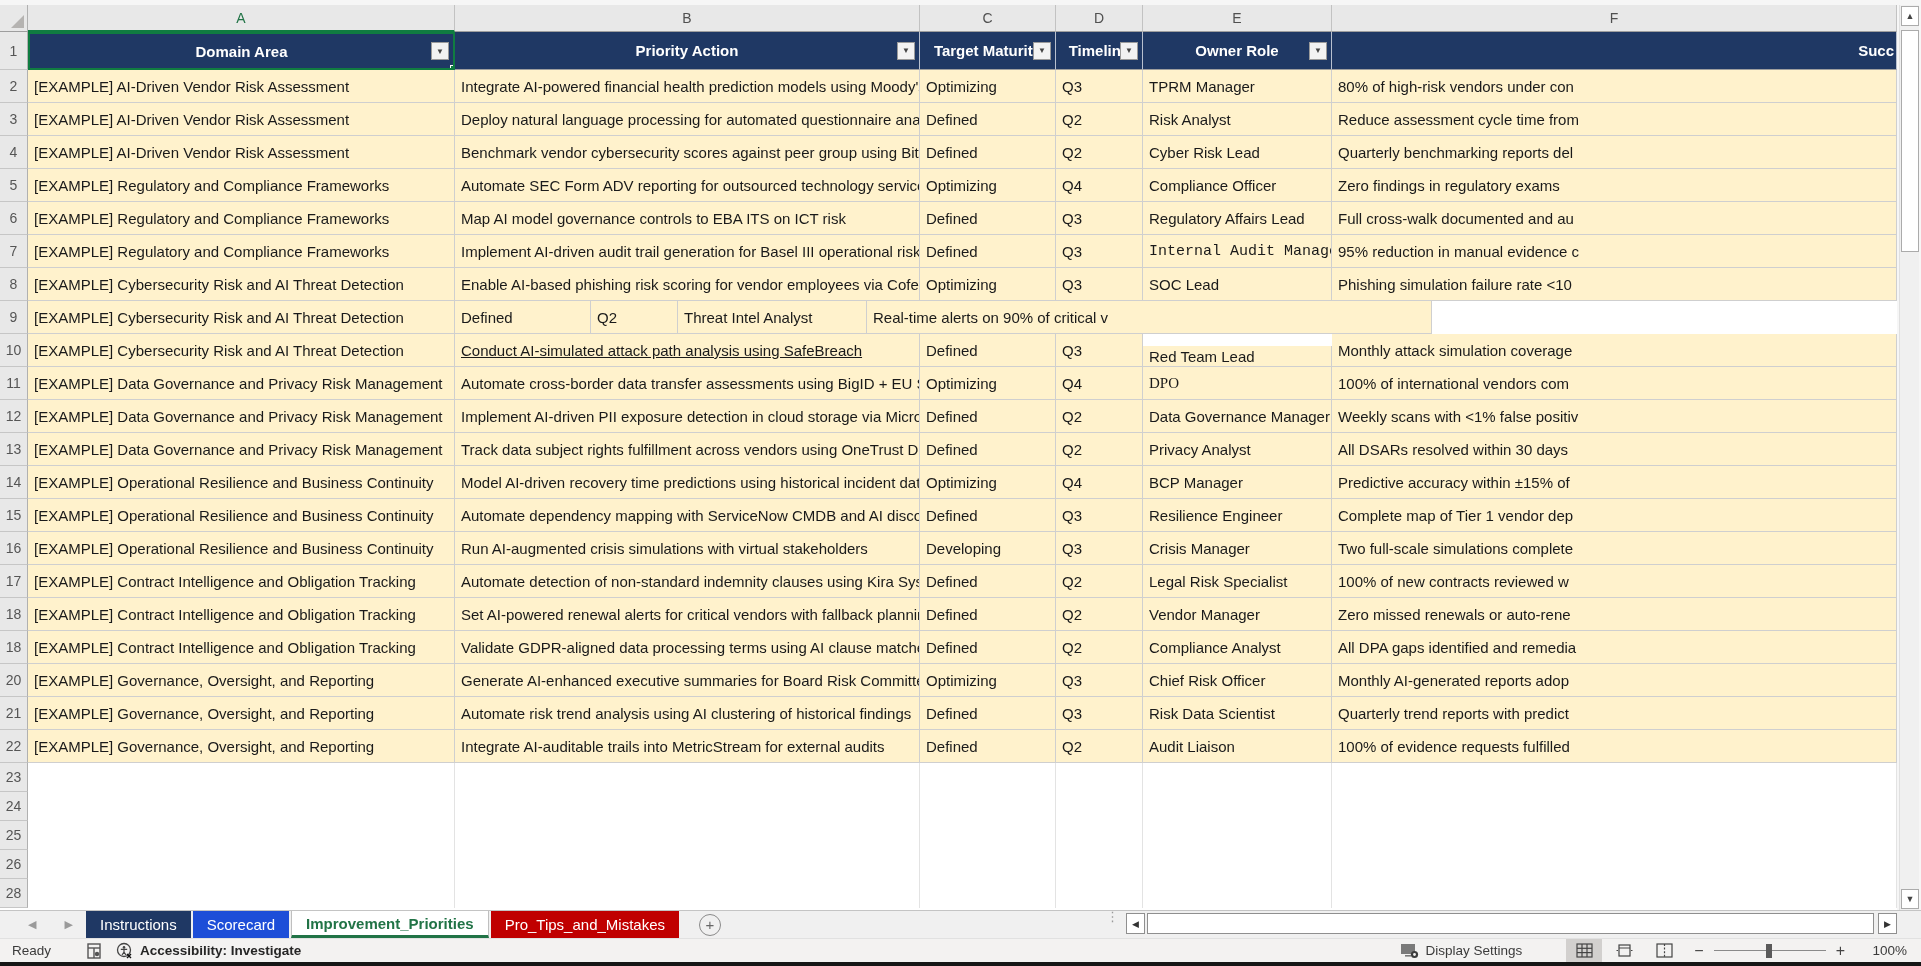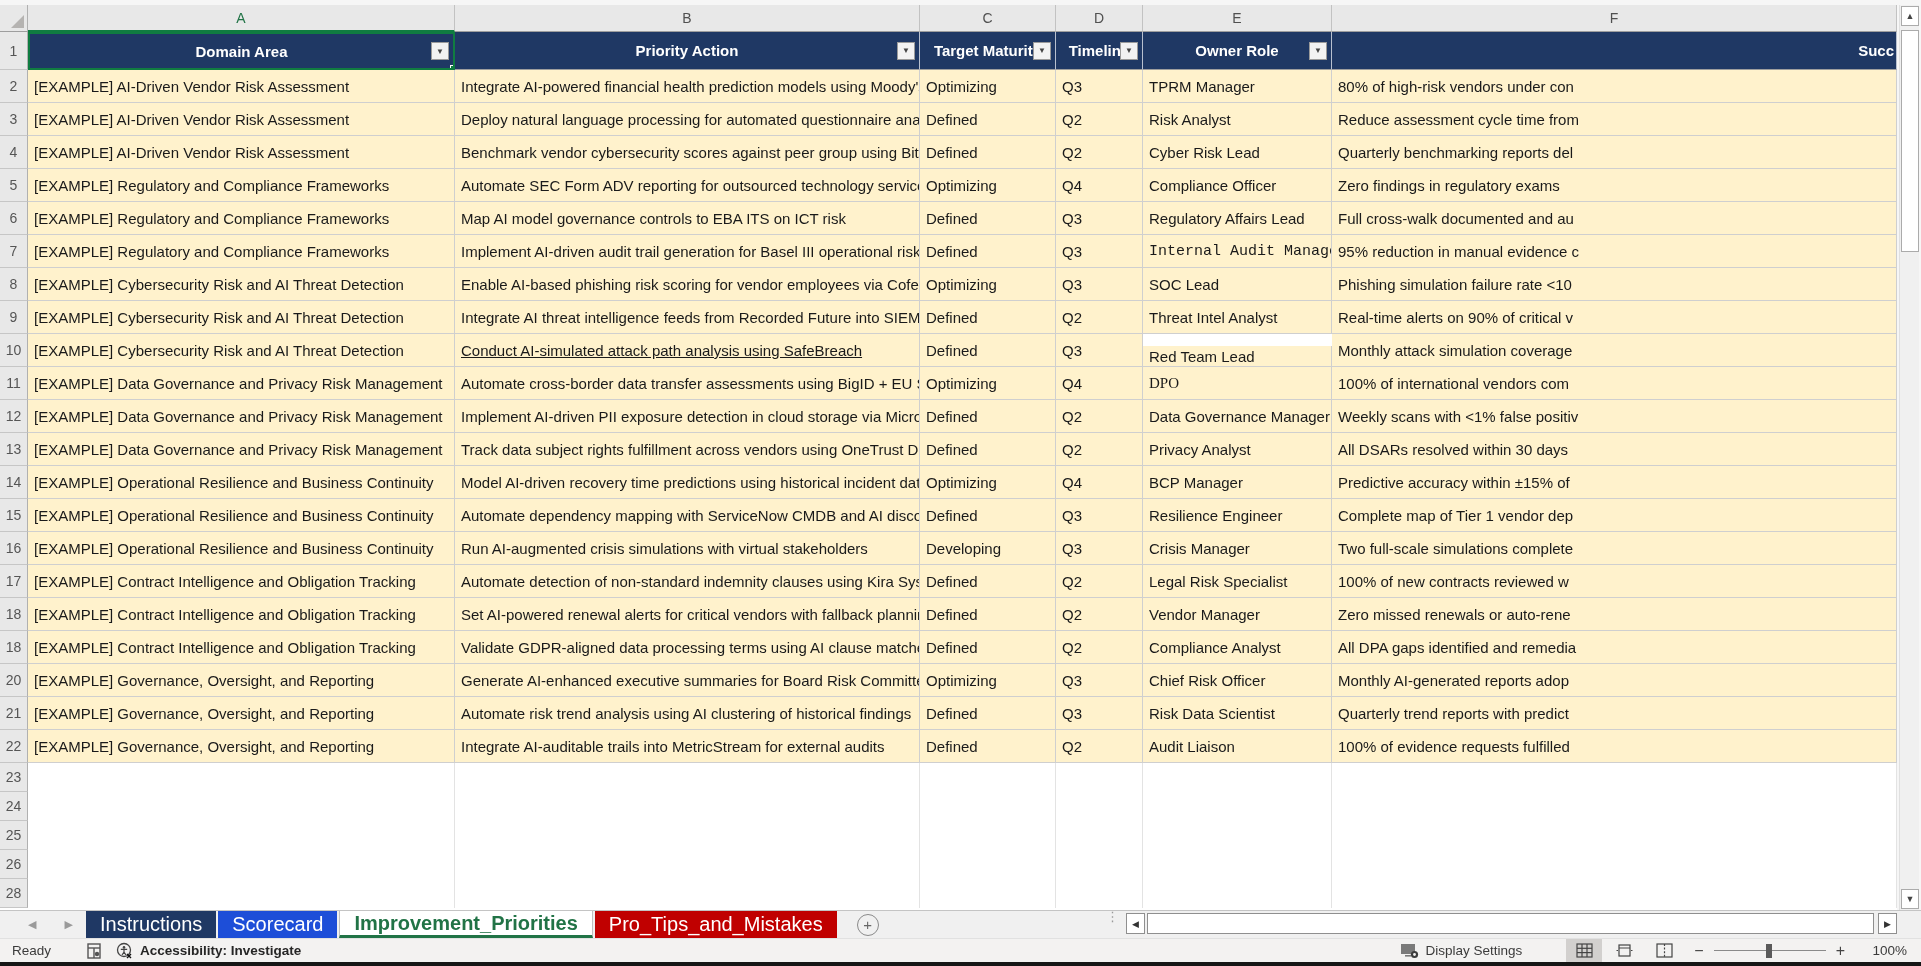--- a/index.html
+++ b/index.html
@@ -53,21 +53,21 @@
   .v-thumb { position:absolute; left:1px; top:25px; width:18px; height:222px;
              background:#ffffff; border:1px solid #ababab; }
   .v-down { position:absolute; bottom:0; left:0; }
 
   
   .tab-bar { position:absolute; left:0; top:910px; width:1921px; height:28px;
              background:#f0f0f0; border-top:1px solid #c4c4c4; display:flex;
              align-items:stretch; }
   .tab-nav { width:86px; display:flex; align-items:center; gap:28px; padding-left:28px;
              color:#9a9a9a; font-size:11px; }
-  .sheet-tab { display:flex; align-items:center; padding:0 14px; font-size:20px;
+  .sheet-tab { display:flex; align-items:center; padding:0 14px; font-size:15px;
                color:#ffffff; margin-right:2px; }
   .tab-navy { background:#1F3864; }
   .tab-green { background:#1d4ed8; }
   .tab-red { background:#C00000; }
   .tab-active { background:#ffffff; color:#217346; font-weight:bold;
                 border-left:1px solid #bfbfbf; border-right:1px solid #bfbfbf;
                 border-bottom:3px solid #217346; }
   .add-sheet { width:22px; height:22px; border:1px solid #8a8a8a; border-radius:50%;
                color:#666; font-size:15px; display:flex; align-items:center;
                justify-content:center; align-self:center; margin-left:18px; }
@@ -208,21 +208,20 @@
           <div class="cell" style="width: 427px;">[EXAMPLE] Cybersecurity Risk and AI Threat Detection</div>
           <div class="cell" style="width: 465px;">Enable AI-based phishing risk scoring for vendor employees via Cofense</div>
           <div class="cell" style="width: 136px;">Optimizing</div>
           <div class="cell" style="width: 87px;">Q3</div>
           <div class="cell" style="width: 189px;">SOC Lead</div>
           <div class="cell" style="width: 565px;">Phishing simulation failure rate &lt;10</div>
         </div>
         <div class="row data-row">
           <div class="rownum">9</div>
           <div class="cell" style="width: 427px;">[EXAMPLE] Cybersecurity Risk and AI Threat Detection</div>
-          <div class="cell" style="width: 465px;">Integrate AI threat intelligence feeds from Recorded Future into SIEM</div>
           <div class="cell" style="width: 136px;">Defined</div>
           <div class="cell" style="width: 87px;">Q2</div>
           <div class="cell" style="width: 189px;">Threat Intel Analyst</div>
           <div class="cell" style="width: 565px;">Real-time alerts on 90% of critical v</div>
         </div>
         <div class="row data-row">
           <div class="rownum">10</div>
           <div class="cell" style="width: 427px;">[EXAMPLE] Cybersecurity Risk and AI Threat Detection</div>
           <div class="cell" style="width: 465px; text-decoration: underline;">Conduct AI-simulated attack path analysis using SafeBreach</div>
           <div class="cell" style="width: 136px;">Defined</div>

